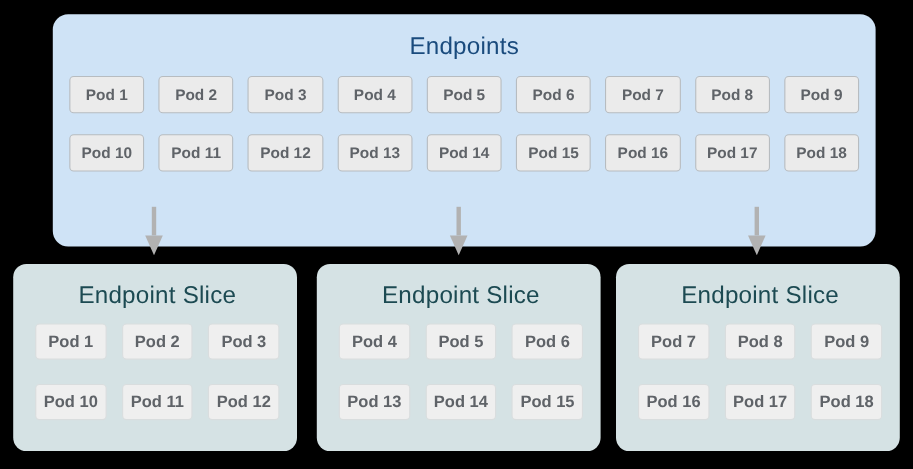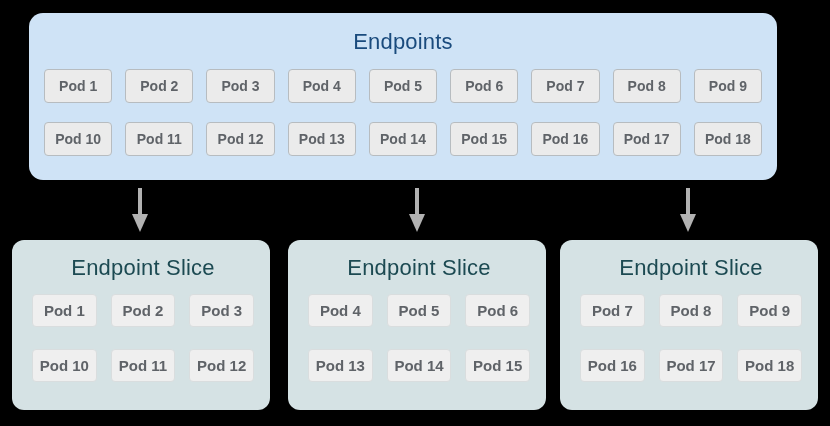--- a/index.html
+++ b/index.html
@@ -14,21 +14,21 @@
     --slice-pod-border:#d9ddde;
     --pod-text:#5f6368;
     --arrow:#b2b2b2;
   }
   html,body{margin:0;padding:0;background:var(--canvas-bg);}
   .canvas{
     position:relative;width:830px;height:426px;background:var(--canvas-bg);
     font-family:"Liberation Sans",sans-serif;overflow:hidden;
   }
   .endpoints-box{
-    position:absolute;left:29px;top:13px;width:748px;height:167px;
+    position:absolute;left:48px;top:13px;width:748px;height:211px;
     background:var(--endpoints-bg);border-radius:14px;
     box-sizing:border-box;padding:12px 15px 0 15px;
   }
   .endpoints-title{
     text-align:center;font-size:22px;line-height:34px;height:34px;
     color:var(--endpoints-title);margin-bottom:10px;letter-spacing:.2px;
   }
   .pod-row{display:flex;gap:13px;margin-bottom:19px;}
   .pod{
     flex:1;height:34px;box-sizing:border-box;

